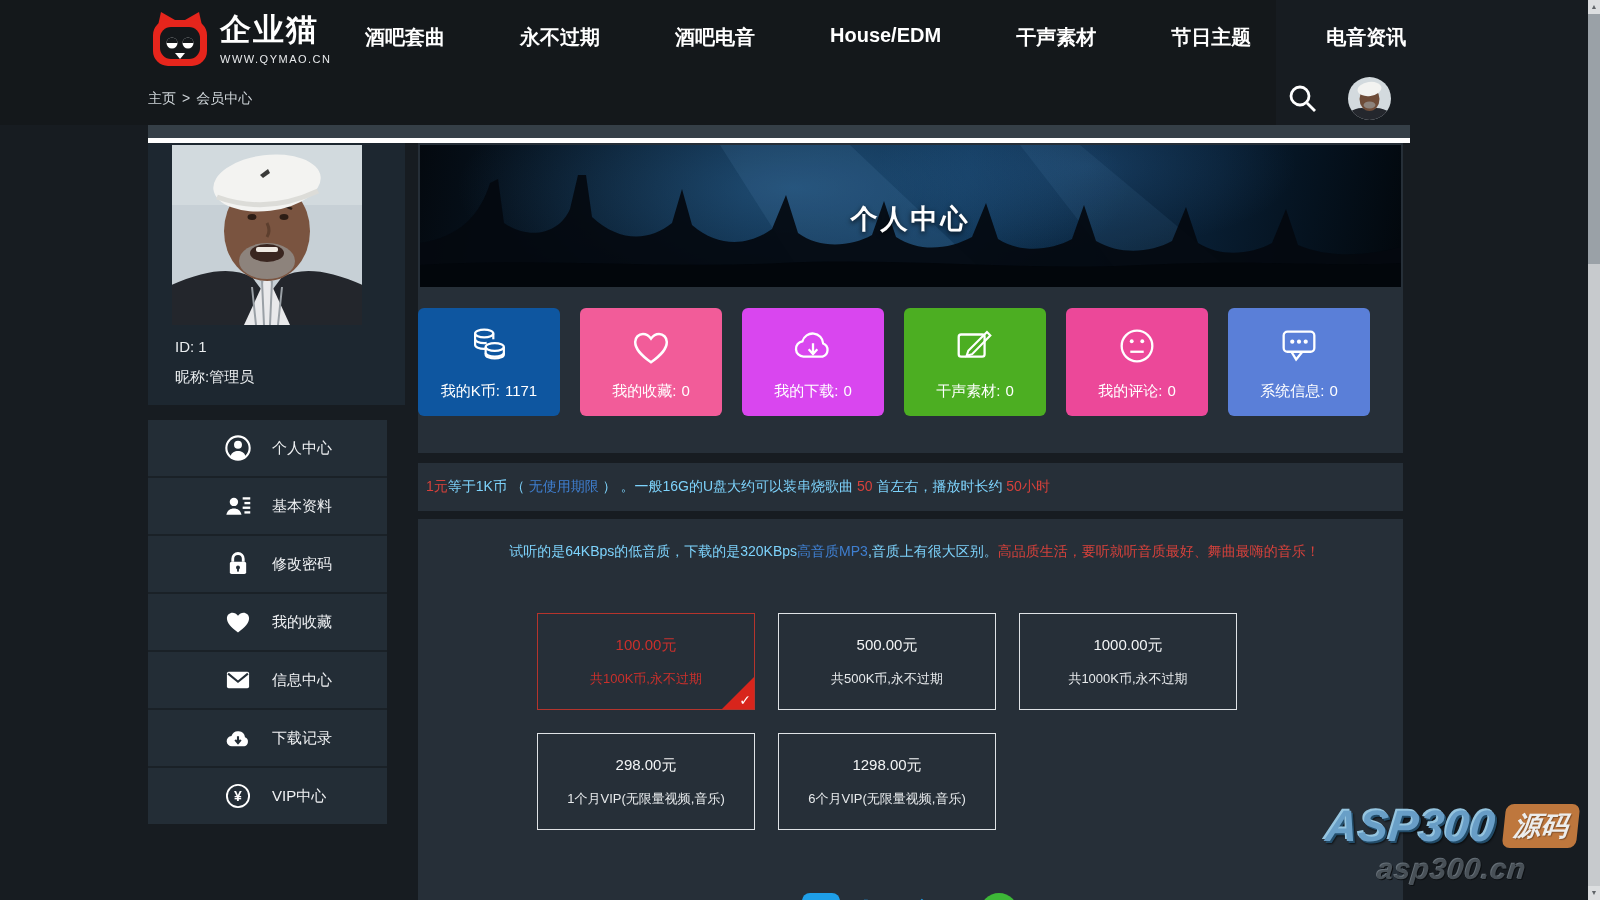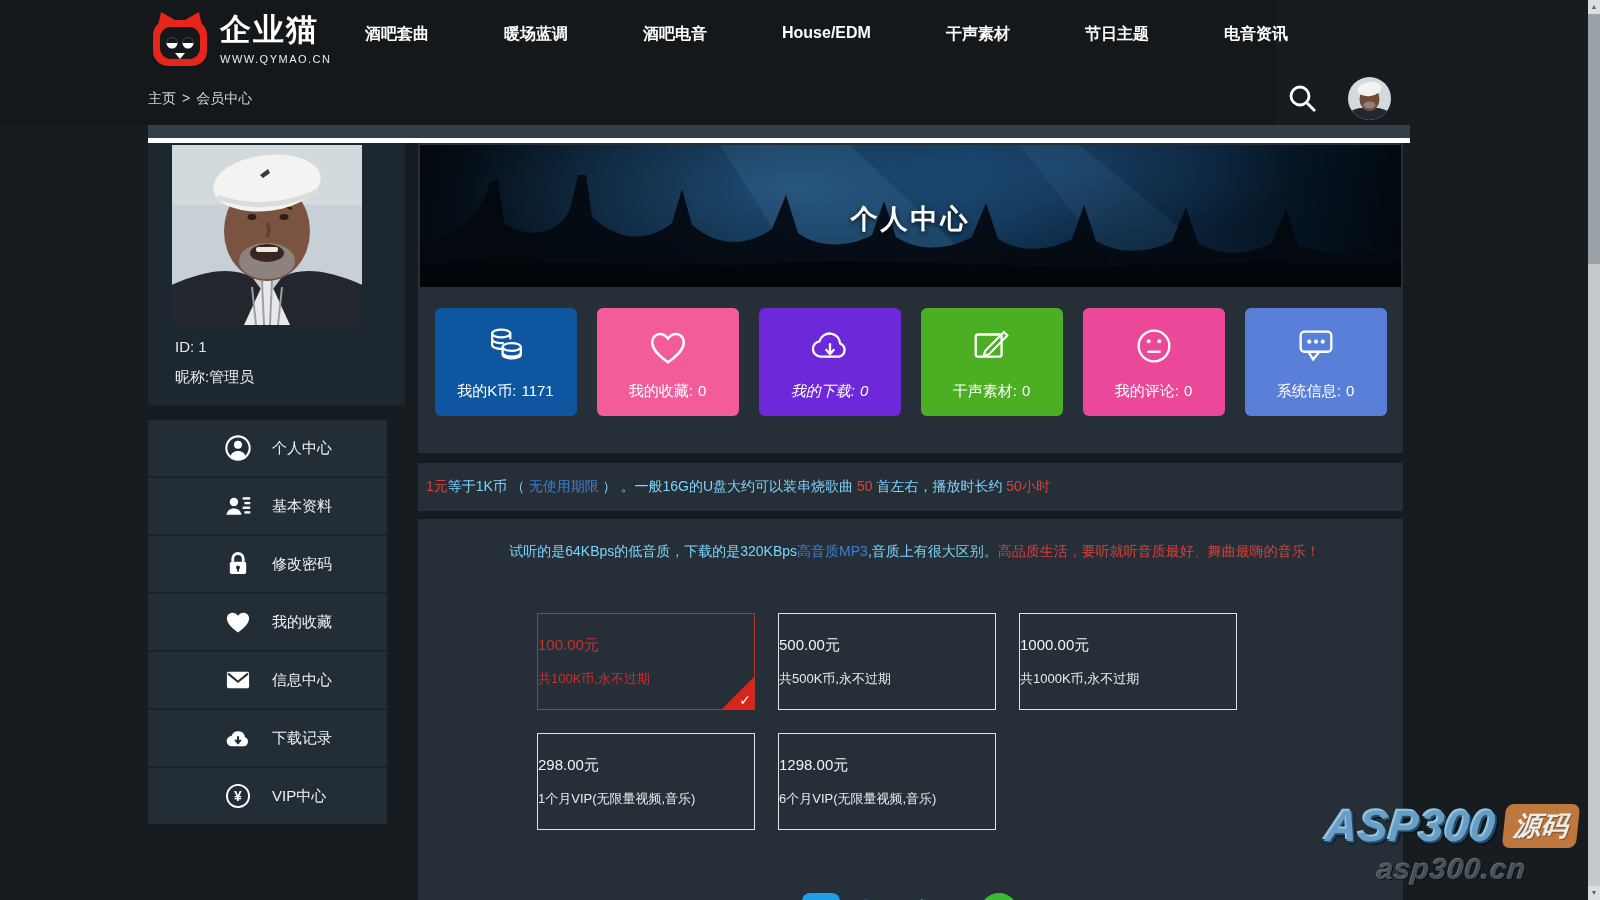--- a/index.html
+++ b/index.html
@@ -9,21 +9,21 @@
     background:#171c21; color:#e9ecee; position:relative;
   }
   
   .header { position:absolute; left:0; top:0; width:1276px; height:125px; background:#14181b;text-decoration:underline; }
   .logo { position:absolute; left:148px; top:10px; display:flex; align-items:flex-start; cursor:pointer; }
   .logo-ic { width:64px; height:60px; }
   .logo-txt { margin-left:8px; }
   .logo-name { font-size:31px; font-weight:bold; color:#fff; letter-spacing:2px; line-height:40px; }
   .logo-site { font-size:11px; color:#e8eaec; letter-spacing:1.5px; margin-top:3px; }
   .main-nav { position:absolute; left:365px; top:24px; display:flex; gap:75px; }
-  .main-nav a { color:#fff; font-size:16px; font-weight:bold; text-decoration:none; cursor:pointer; white-space:nowrap; }
+  .main-nav a { color:#fff; font-size:20px; font-weight:bold; text-decoration:none; cursor:pointer; white-space:nowrap; }
   .breadcrumb { position:absolute; left:148px; top:90px; font-size:14px; color:#ced4d8; }
   .breadcrumb span { cursor:pointer;text-align:center; }
   .breadcrumb .sep { margin:0 6px; cursor:default; }
   .search-btn { position:absolute; left:1286px; top:82px; width:34px; height:34px; cursor:pointer; }
   .avatar-sm { position:absolute; left:1348px; top:77px; width:43px; height:43px; border-radius:50%; overflow:hidden; cursor:pointer; }
   
   .gray-strip { position:absolute; left:148px; top:125px; width:1262px; height:14px; background:#353f47; }
   .white-bar { position:absolute; left:148px; top:138px; width:1262px; height:5px; background:#ffffff; z-index:5; }
   
   .profile-panel { position:absolute; left:148px; top:143px; width:257px; height:262px; background:#1d2730; }
@@ -37,35 +37,35 @@
   
   .panel-top { position:absolute; left:418px; top:143px; width:985px; height:310px; background:#262f38; }
   .banner { position:absolute; left:2px; top:2px; width:981px; height:142px;
     background:
       radial-gradient(ellipse 480px 170px at 38% 30%, rgba(62,132,192,.38), transparent 70%),
       radial-gradient(ellipse 300px 120px at 68% 15%, rgba(52,112,172,.28), transparent 70%),
       linear-gradient(100deg,#04090f 0%,#0b2740 33%,#0d2f4e 55%,#081d31 80%,#02070c 100%);
     overflow:hidden; }
   .banner svg { position:absolute; left:0; top:0; width:100%; height:100%; }
   .banner-title { position:absolute; left:0; top:56px; width:100%; text-align:center; font-size:27px; font-weight:bold; color:#fff; letter-spacing:3px; text-shadow:0 2px 5px rgba(0,0,0,.8); }
-  .cards { position:absolute; left:0; top:165px; width:985px; display:flex; justify-content:center; gap:20px; }
+  .cards { position:absolute; left:0; top:165px; width:985px; display:flex; gap:20px; }
   .card { width:142px; height:108px; border-radius:6px; display:flex; flex-direction:column; align-items:center; cursor:pointer; }
   .card .cicon { width:46px; height:46px; margin-top:15px; }
   .card .clabel { font-size:15px; color:#fff; margin-top:13px; white-space:nowrap; }
   .card .clabel b { font-weight:normal; margin-left:5px; }
   
   .notice1 { position:absolute; left:418px; top:463px; width:985px; height:48px; background:#262f38; display:flex; align-items:center; padding-left:8px; font-size:14px; }
   .bottom-panel { position:absolute; left:418px; top:519px; width:985px; height:381px; background:#262f38; overflow:hidden; }
   .notice2 { padding:24px 0 0 8px; font-size:14px;text-align:center; }
   .t-plain { color:#7dd3fc; }
   .t-red { color:#d6413b; }
   .t-blue { color:#3f7fd0; }
   
   .plans { position:absolute; left:119px; top:94px; display:grid; grid-template-columns:repeat(3,218px); grid-auto-rows:97px; column-gap:23px; row-gap:23px; }
-  .plan { position:relative; border:1px solid #dfe3e6; display:flex; flex-direction:column; align-items:flex-start; justify-content:center; row-gap:15px; cursor:pointer; background:transparent; }
+  .plan { position:relative; border:1px solid #dfe3e6; display:flex; flex-direction:column; align-items:center; justify-content:center; row-gap:15px; cursor:pointer; background:transparent; }
   .plan .price { font-size:15px; color:#f2f4f5; }
   .plan .desc { font-size:13px; color:#e7eaec; white-space:nowrap; }
   .plan.selected { border-color:#b5342c; }
   .plan.selected .price, .plan.selected .desc { color:#c9302c; }
   .corner { position:absolute; right:0; bottom:0; width:0; height:0; border-left:32px solid transparent; border-bottom:32px solid #d8251c; }
   .corner-check { position:absolute; right:3px; bottom:1px; color:#fff; font-size:14px; font-weight:bold; }
   
   .payrow { position:absolute; left:0; top:374px; width:985px; height:40px; }
   .alipay-ic { position:absolute; left:384px; top:0; width:38px; height:38px; border-radius:8px; background:#1e9fe8; display:inline-block; cursor:pointer; }
   .alipay-tx { position:absolute; left:434px; top:2px; font-size:29px; font-weight:bold; color:#1e9fe8; cursor:pointer; }
@@ -101,21 +101,21 @@
       <path d="M34.5 33 a5.5 5.5 0 0 1 11 0 z" fill="#14181b"></path>
       <path d="M27 43 h10 l-5 6 z" fill="#fff"></path>
     </svg>
     <div class="logo-txt">
       <div class="logo-name">企业猫</div>
       <div class="logo-site">WWW.QYMAO.CN</div>
     </div>
   </div>
   <nav class="main-nav">
     <a>酒吧套曲</a>
-    <a>暖场蓝调</a>
+    <a>永不过期</a>
     <a>酒吧电音</a>
     <a>House/EDM</a>
     <a>干声素材</a>
     <a>节日主题</a>
     <a>电音资讯</a>
   </nav>
   <div class="breadcrumb">
     <span>主页</span><span class="sep">&gt;</span><span>会员中心</span>
   </div>
   <div class="search-btn">
@@ -243,21 +243,21 @@
           </g>
         </svg>
       <div class="clabel"><span>我的K币:</span><b>1171</b></div>
     </div>
     <div class="card" style="background: rgb(242, 92, 153);">
       <svg class="cicon" viewBox="0 0 48 48">
           <path d="M24 41C13 33 7.5 27 7.5 19.8 7.5 14.9 11.3 11.5 15.6 11.5c3.2 0 6.1 1.6 8.4 4.8 2.3-3.2 5.2-4.8 8.4-4.8 4.3 0 8.1 3.4 8.1 8.3C40.5 27 35 33 24 41z" fill="none" stroke="#fff" stroke-width="2.6"></path>
         </svg>
       <div class="clabel"><span>我的收藏:</span><b>0</b></div>
     </div>
-    <div class="card" style="background: #6d28d9; font-style: italic;">
+    <div class="card" style="background: #d946ef;">
       <svg class="cicon" viewBox="0 0 48 48">
           <path d="M14 35a8 8 0 0 1-1-15.9 11 11 0 0 1 21.6 2.3A7.2 7.2 0 0 1 34 35z" fill="none" stroke="#fff" stroke-width="2.4"></path>
           <path d="M24 21v10M19.5 27.5l4.5 5 4.5-5" fill="none" stroke="#fff" stroke-width="2.4"></path>
         </svg>
       <div class="clabel"><span>我的下载:</span><b>0</b></div>
     </div>
     <div class="card" style="background: rgb(76, 174, 34);">
       <svg class="cicon" viewBox="0 0 48 48">
           <rect x="7" y="12" width="27" height="23" rx="2.5" fill="none" stroke="#fff" stroke-width="2.4"></rect>
           <path d="M17 29 L36.5 9.5 l3.5 3.5 L21 32.5 l-5.8 1.8 z" fill="none" stroke="#fff" stroke-width="2.2"></path>

